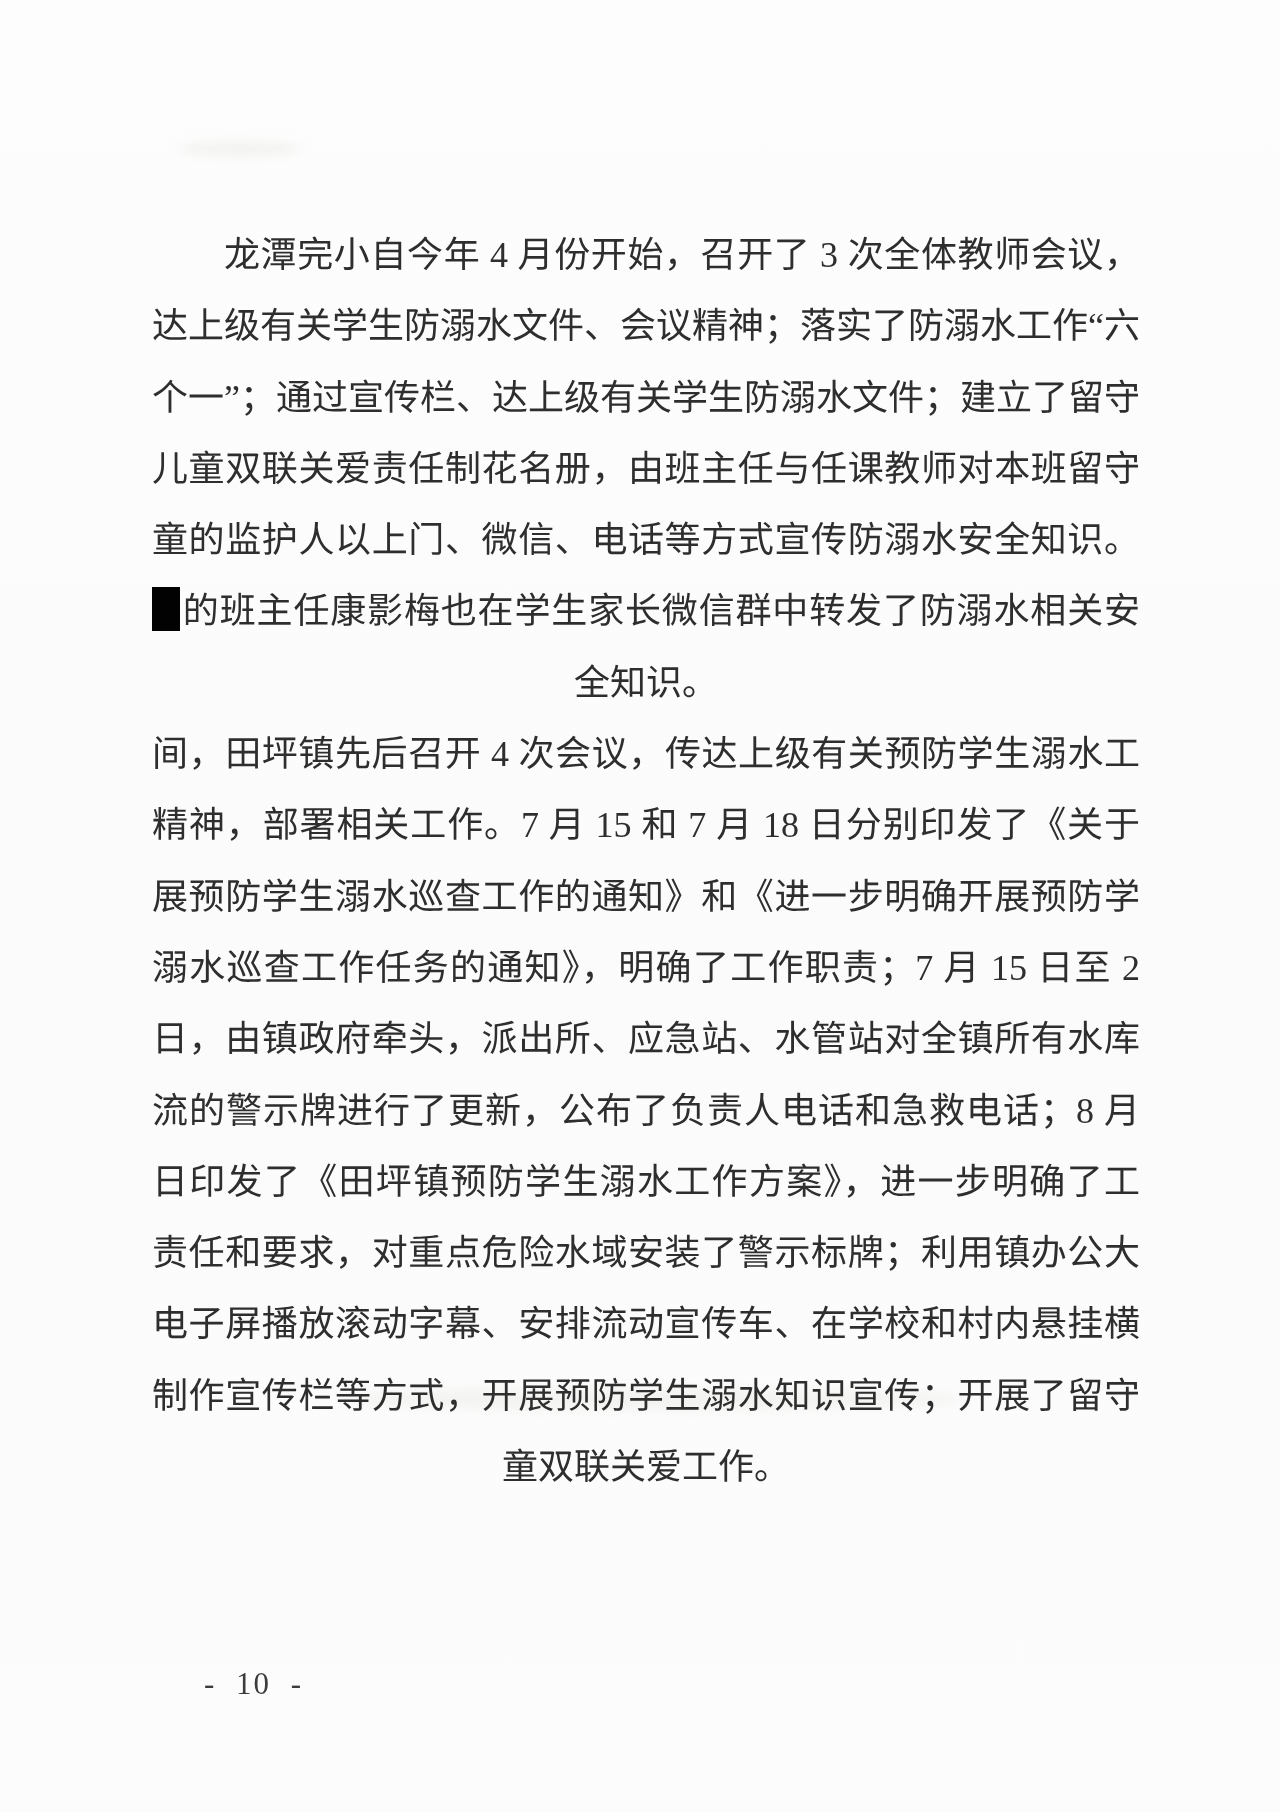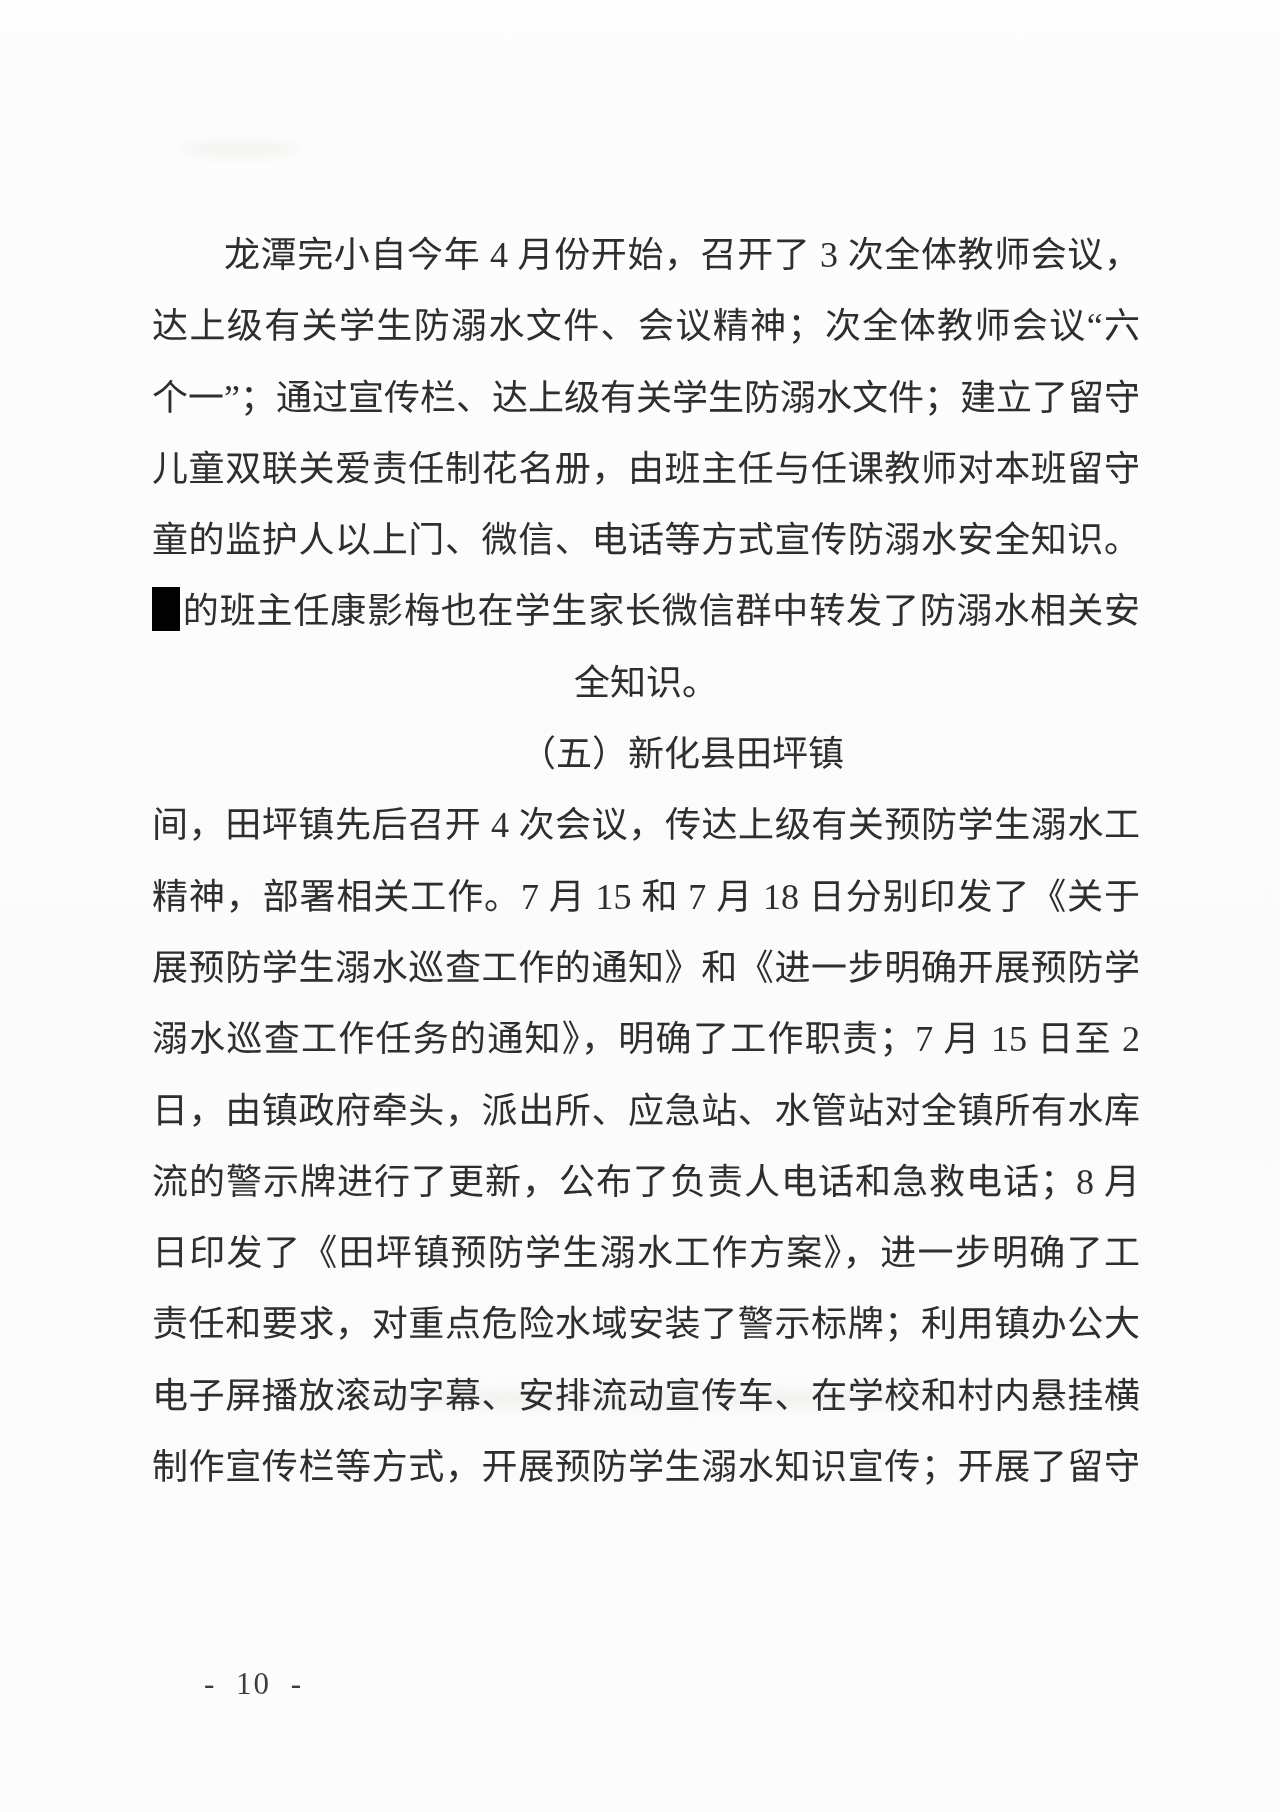--- a/index.html
+++ b/index.html
@@ -80,33 +80,33 @@
 </style>
 </head>
 <body>
 
 <div class="page">
   <div class="scan-artifact-top"></div>
   <div class="scan-artifact-bottom"></div>
 
   <main class="text-block">
       <div class="line fill" style="text-indent: 72px;">龙潭完小自今年 4 月份开始，召开了 3 次全体教师会议，传</div>
-      <div class="line fill">达上级有关学生防溺水文件、会议精神；次全体教师会议“六</div>
+      <div class="line fill">达上级有关学生防溺水文件、会议精神；落实了防溺水工作“六</div>
       <div class="line fill">个一”；通过宣传栏、达上级有关学生防溺水文件；建立了留守</div>
       <div class="line fill">儿童双联关爱责任制花名册，由班主任与任课教师对本班留守儿</div>
       <div class="line fill">童的监护人以上门、微信、电话等方式宣传防溺水安全知识。康</div>
       <div class="line fill"><span class="redaction"></span>的班主任康影梅也在学生家长微信群中转发了防溺水相关安</div>
       <div class="line">全知识。</div>
-      <div class="line" style="text-indent: 72px;">（五）新化县田坪镇</div>
       <div class="line fill">间，田坪镇先后召开 4 次会议，传达上级有关预防学生溺水工作</div>
       <div class="line fill">精神，部署相关工作。7 月 15 和 7 月 18 日分别印发了《关于开</div>
       <div class="line fill">展预防学生溺水巡查工作的通知》和《进一步明确开展预防学生</div>
       <div class="line fill">溺水巡查工作任务的通知》，明确了工作职责；7 月 15 日至 2</div>
       <div class="line fill">日，由镇政府牵头，派出所、应急站、水管站对全镇所有水库河</div>
       <div class="line fill">流的警示牌进行了更新，公布了负责人电话和急救电话；8 月 8</div>
       <div class="line fill">日印发了《田坪镇预防学生溺水工作方案》，进一步明确了工作</div>
       <div class="line fill">责任和要求，对重点危险水域安装了警示标牌；利用镇办公大楼</div>
       <div class="line fill">电子屏播放滚动字幕、安排流动宣传车、在学校和村内悬挂横幅、</div>
       <div class="line fill">制作宣传栏等方式，开展预防学生溺水知识宣传；开展了留守儿</div>
+      <div class="line">童双联关爱工作。</div>
     </main>
 
   <footer class="footer">- 10 -</footer>
 </div>
 
 </body></html>

